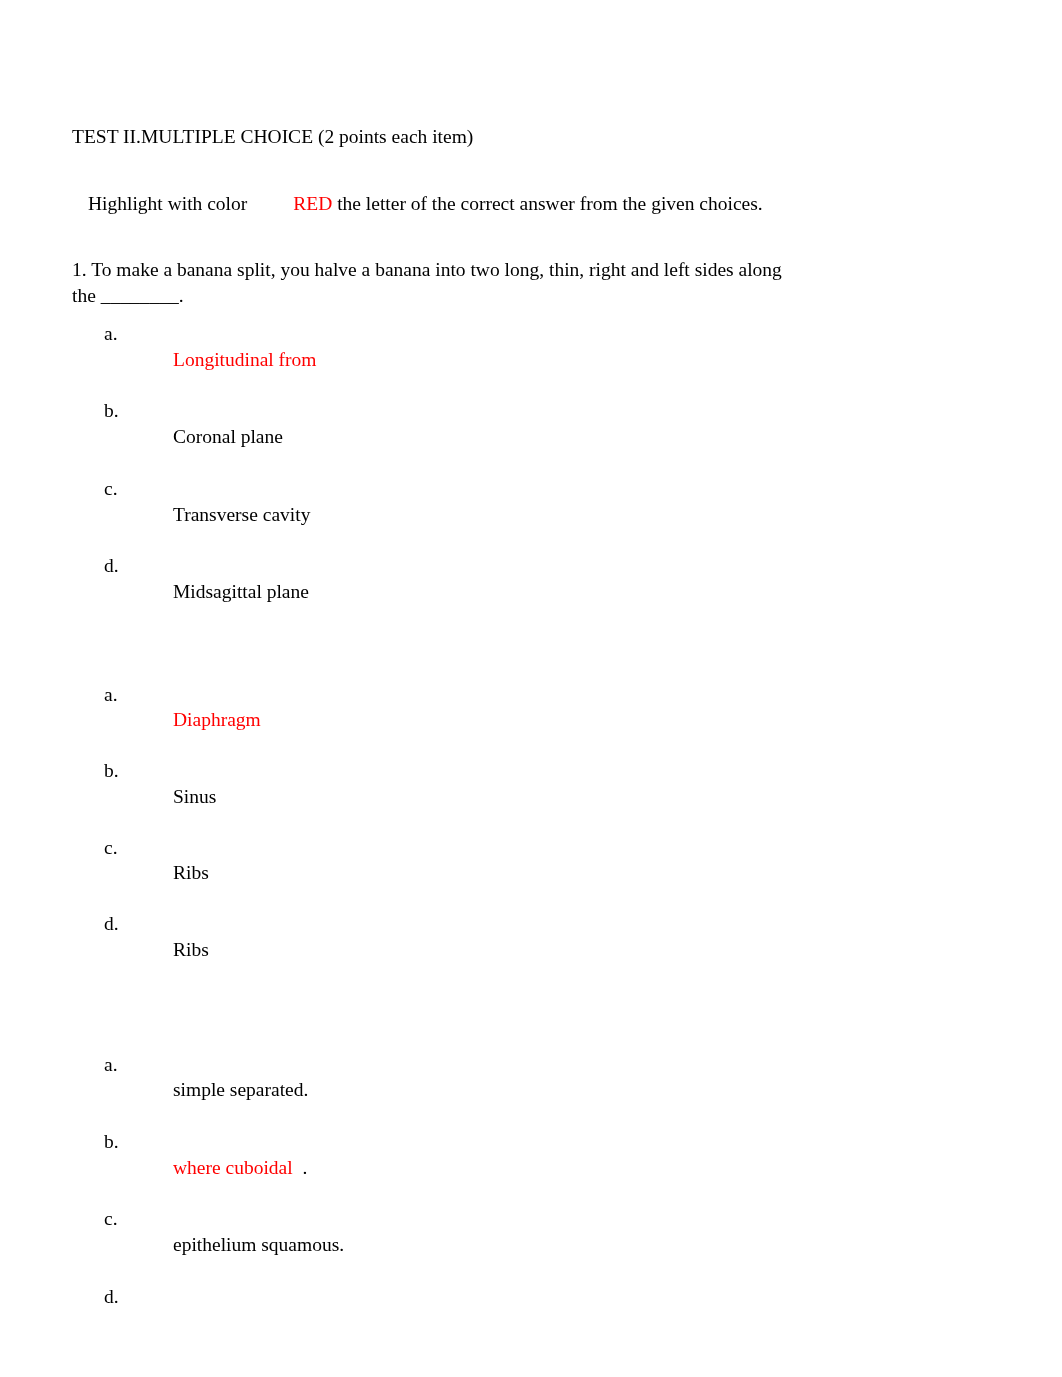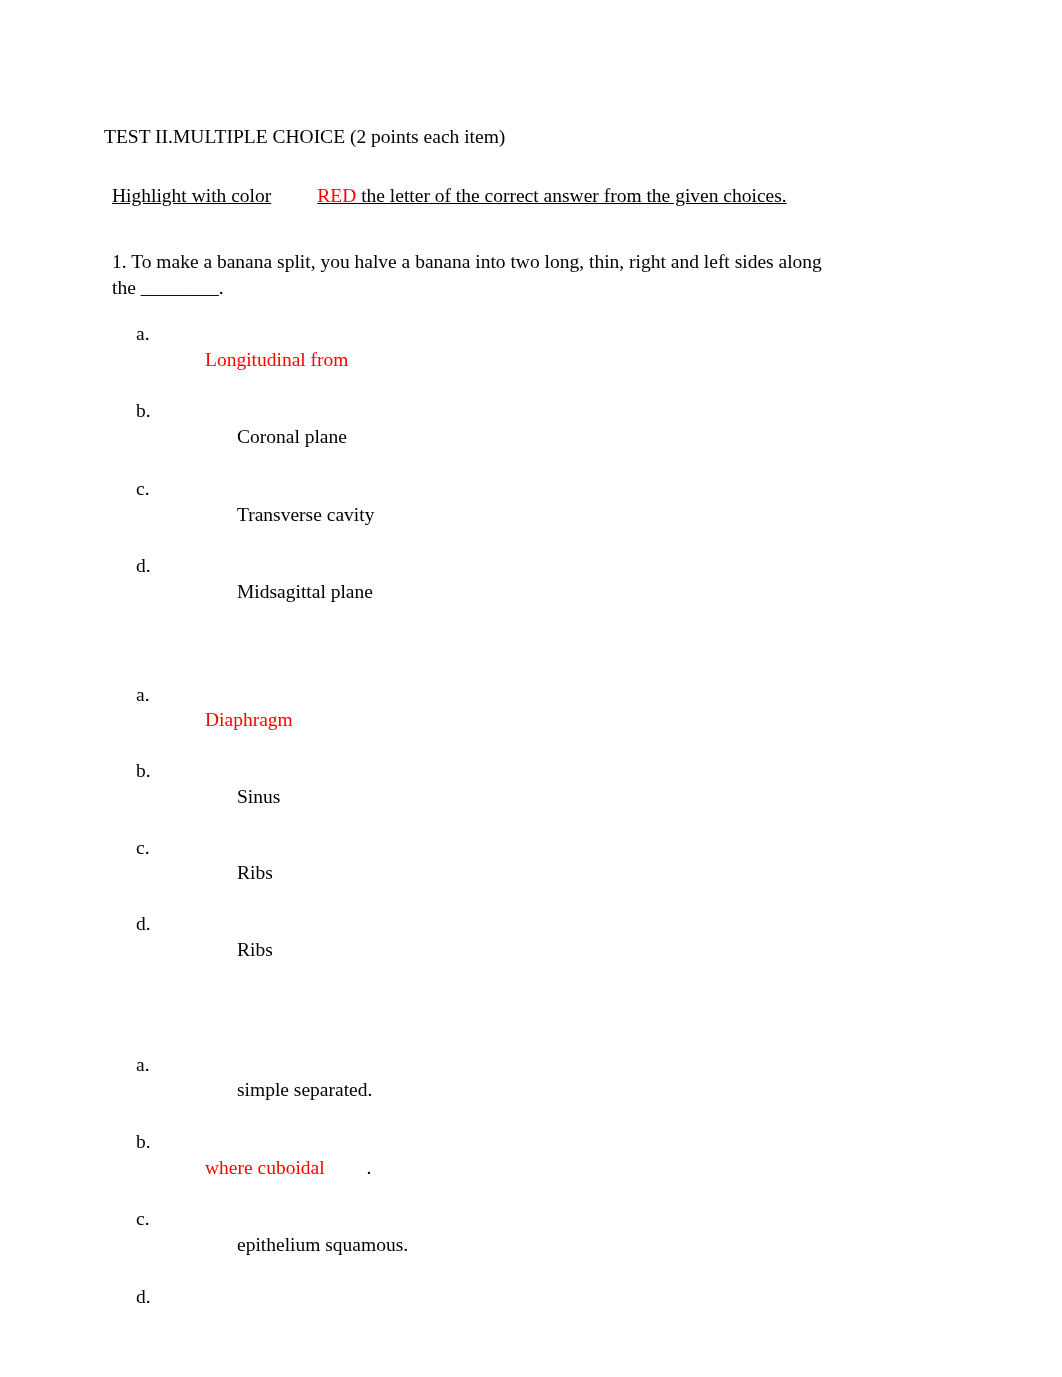--- a/index.html
+++ b/index.html
@@ -13,48 +13,48 @@
     font-family: "Liberation Serif", "DejaVu Serif", serif;
     color: #000000;
     -webkit-font-smoothing: antialiased;
   }
   .page {
     position: relative;
     width: 1062px;
     height: 1293px;
     background: #ffffff;
     box-sizing: border-box;
-    padding: 124px 212px 0 104px;
+    padding: 124px 212px 0 72px;
   }
   .doc-body {
     width: 726px;
     font-size: 19.5px;
     line-height: 25.5px;
   }
 
   
   .para {
     margin: 0;
     padding: 0;
   }
   .gap-sm { height: 13px; }
   .gap-md { height: 25px; }
   .gap-lg { height: 51px; }
 
   .title-line { margin: 0; }
 
-  .instr-line { margin: 8px; white-space: pre-wrap; text-decoration: underline; }
+  .instr-line { margin: 16px; white-space: pre-wrap; }
 
   .q-stem {
-    margin: 8px;
+    margin: 0;
     text-align: left;
   }
 
   .red { color: #ff0000; }
-  .blk { color: #000000; margin-left: 32px; }
+  .blk { color: #000000; }
 
   .tabspace { display: inline-block; width: 46px; }
   .tabspace-sm { display: inline-block; width: 30px; }
   .blank-long { letter-spacing: 0px; }
 
   
   .choices {
     list-style: none;
     margin: 0;
     padding: 0;

